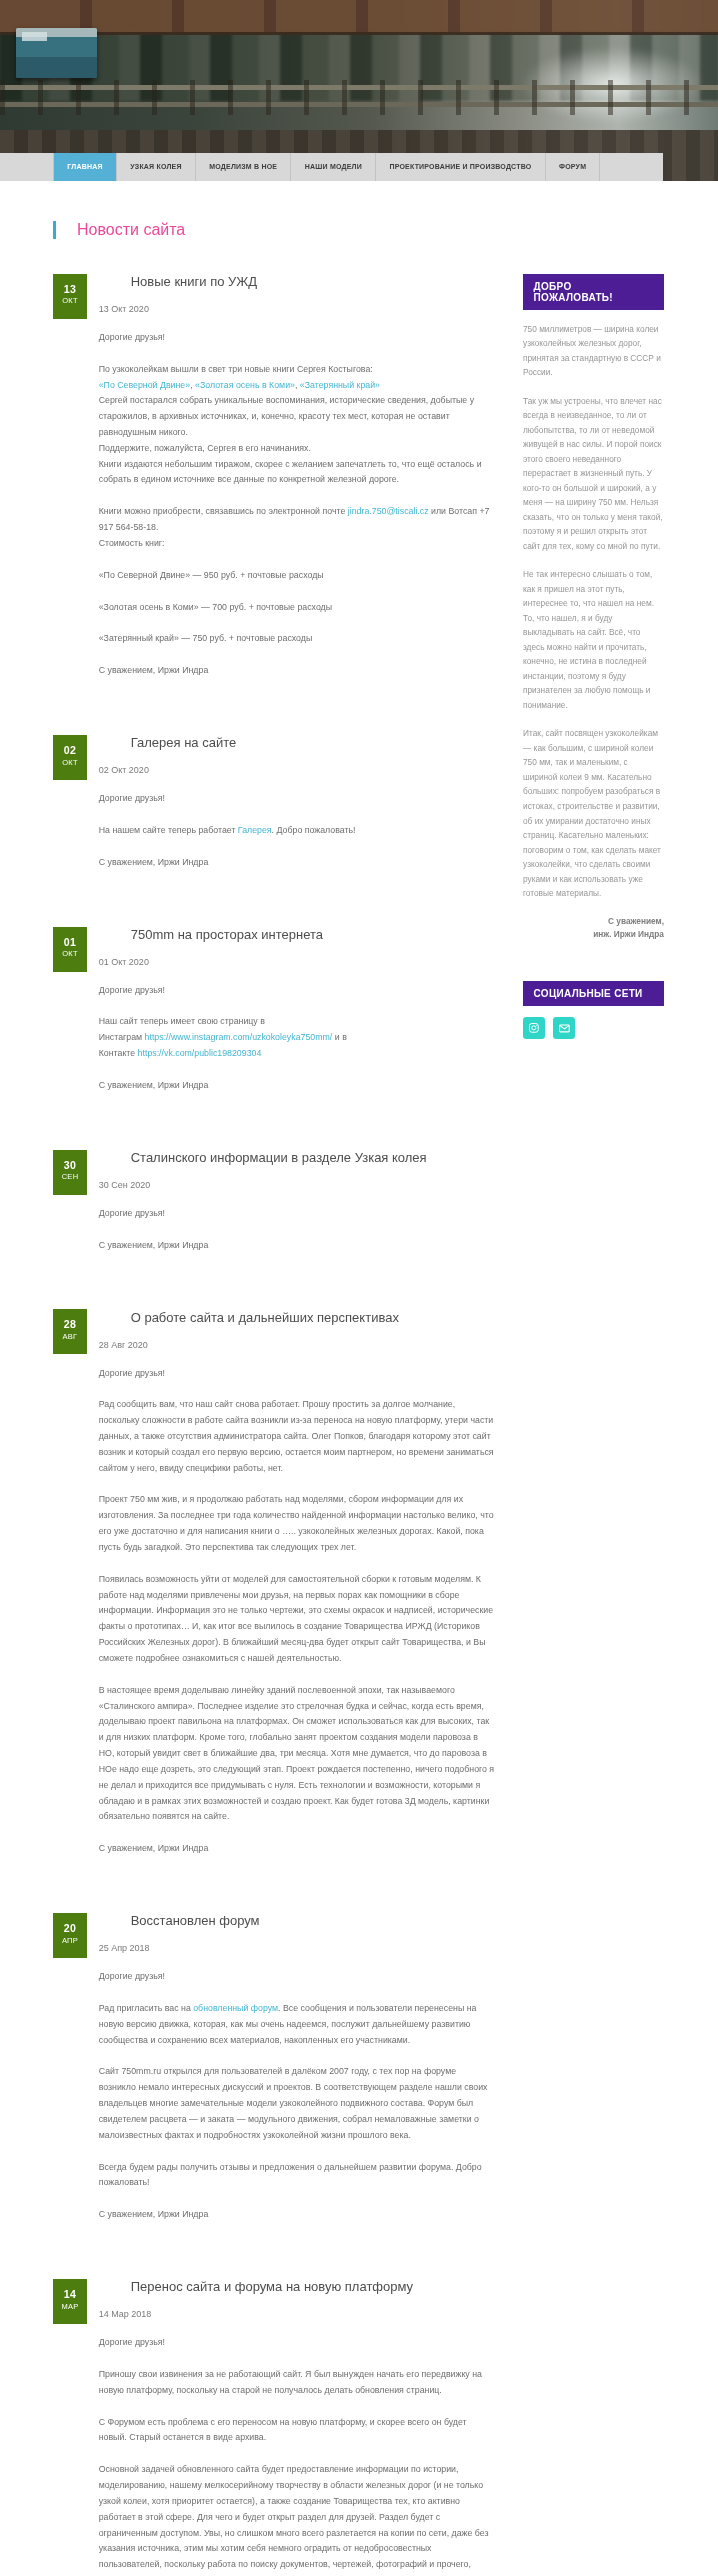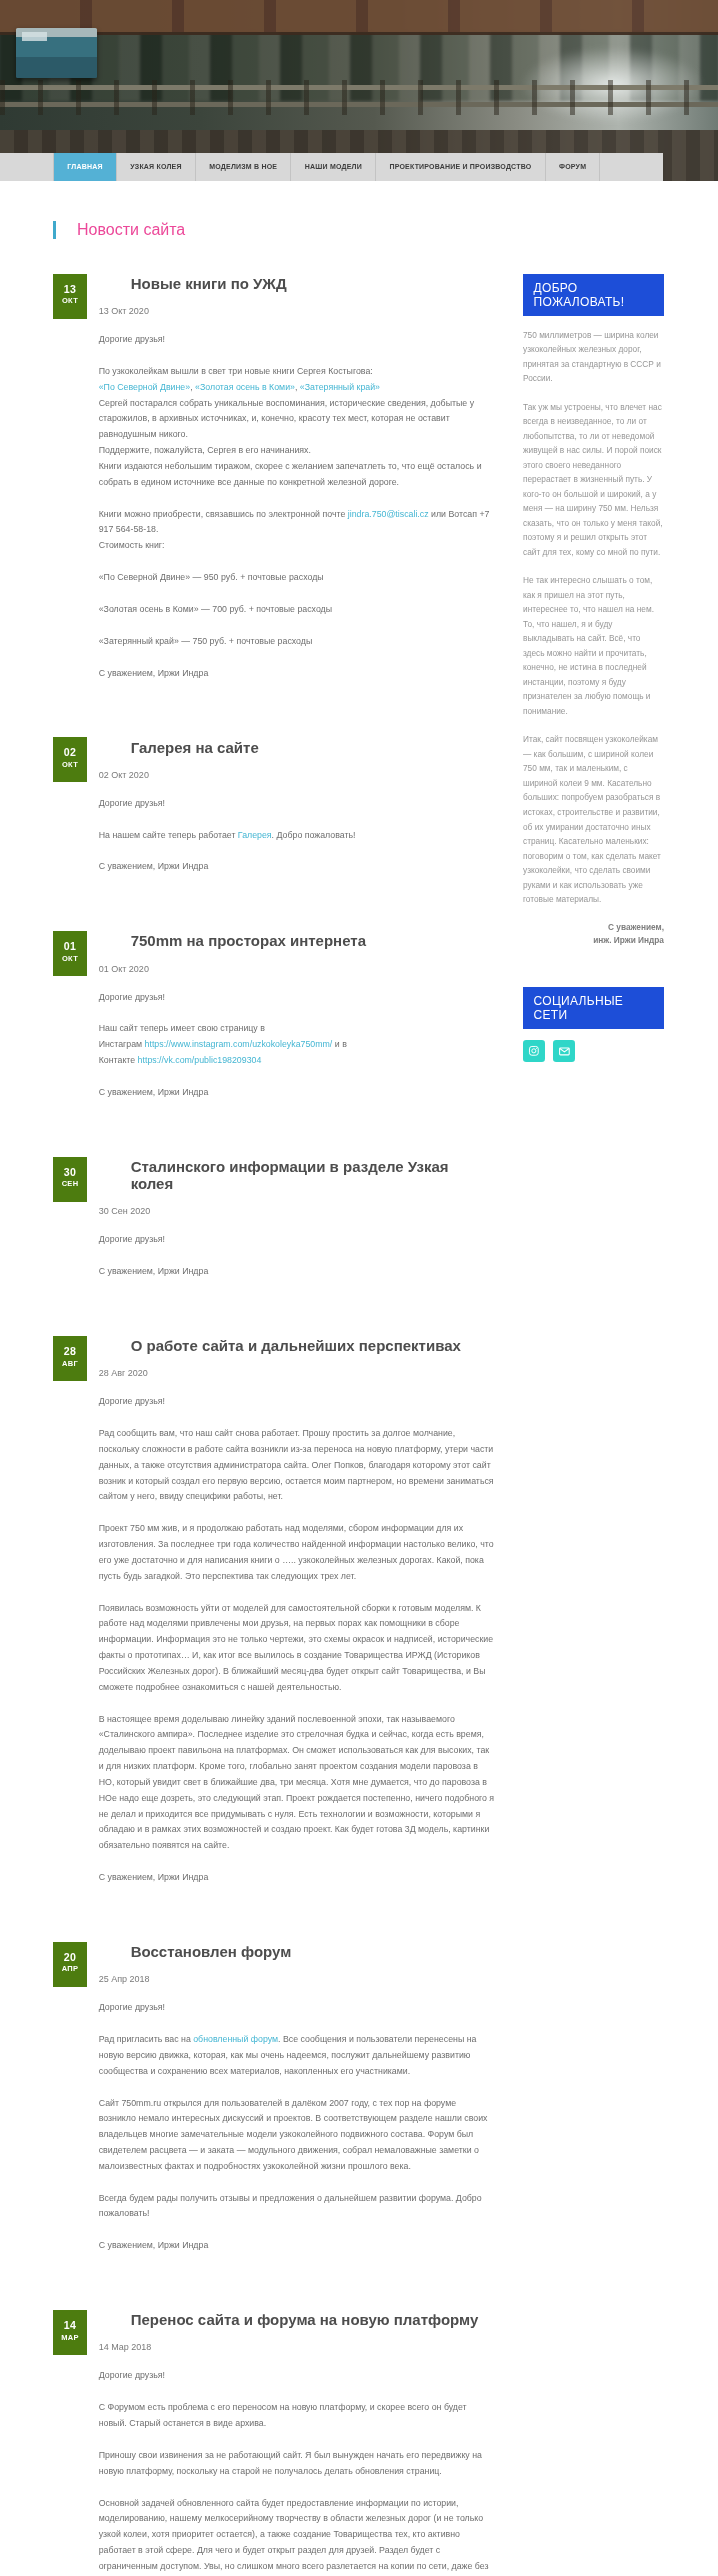--- a/index.html
+++ b/index.html
@@ -44,30 +44,30 @@
 
   
   .content{display:flex;align-items:flex-start;}
   .main-col{width:442px;margin-left:53px;flex-shrink:0;}
   .sidebar{width:141px;margin-left:28px;flex-shrink:0;}
 
   
   .article{display:flex;margin-bottom:56px;}
   .badge{width:34px;height:45px;background:#4d7c0f;color:#fff;text-align:center;flex-shrink:0;}
   .badge .day{font-size:10.6px;font-weight:bold;margin-top:9px;letter-spacing:0.3px;}
-  .badge .month{font-size:7.5px;font-weight:bold;margin-top:1.6px;letter-spacing:0.3px;}
+  .badge .month{font-size:7.5px;font-weight:normal;margin-top:1.6px;letter-spacing:0.3px;}
   .article-body{margin-left:11.7px;width:396px;padding-top:1.1px;}
-  .article-title{font-size:15px;font-weight:bold;color:#4d4d4d;margin:0 0 14px;line-height:1.15;padding-left:32px;}
+  .article-title{font-size:13px;font-weight:normal;color:#4d4d4d;margin:0 0 14px;line-height:1.15;padding-left:32px;}
   .article-date{font-size:9px;color:#7a7a7a;margin:0 0 16px;}
   .article p{font-size:8.8px;color:#6e6e6e;line-height:1.8;margin:0 0 16px;}
   .article p:last-child{margin-bottom:0;}
   .link{color:#45b6d3;cursor:pointer;}
 
   
-  .side-box-header{background:#1d4ed8;color:#fff;font-weight:normal;font-size:12px;
+  .side-box-header{background:#4c1d95;color:#fff;font-weight:bold;font-size:10px;
     padding:7px 10.6px;letter-spacing:0.3px;}
   .welcome-text{padding-top:11.7px;}
   .sidebar p{font-size:8.3px;color:#979797;line-height:1.75;margin:0 0 14px;}
   .signature{text-align:right;font-weight:bold;color:#7d7d7d;font-size:8.3px;line-height:1.6;margin-top:0;}
   .social-section{margin-top:40px;}
   .social-icons{display:flex;gap:7.5px;margin-top:10.6px;}
   .social-icon{width:22.4px;height:22.4px;background:#2fd6c8;border-radius:3.2px;display:flex;
     align-items:center;justify-content:center;cursor:pointer;}
 </style>
 </head>
@@ -191,22 +191,22 @@
           </section>
           <section class="article">
             <div class="badge">
               <div class="day">14</div>
               <div class="month">МАР</div>
             </div>
             <div class="article-body">
               <h2 class="article-title">Перенос сайта и форума на новую платформу</h2>
               <div class="article-date">14 Мар 2018</div>
               <p><span>Дорогие друзья!</span></p>
+              <p><span>Приношу свои извинения за не работающий сайт. Я был вынужден начать его передвижку на новую платформу, поскольку на старой не получалось делать обновления страниц.</span></p>
               <p><span>С Форумом есть проблема с его переносом на новую платформу, и скорее всего он будет новый. Старый останется в виде архива.</span></p>
-              <p><span>Приношу свои извинения за не работающий сайт. Я был вынужден начать его передвижку на новую платформу, поскольку на старой не получалось делать обновления страниц.</span></p>
               <p><span>Основной задачей обновленного сайта будет предоставление информации по истории, моделированию, нашему мелкосерийному творчеству в области железных дорог (и не только узкой колеи, хотя приоритет остается), а также создание Товарищества тех, кто активно работает в этой сфере. Для чего и будет открыт раздел для друзей. Раздел будет с ограниченным доступом. Увы, но слишком много всего разлетается на копии по сети, даже без указания источника, этим мы хотим себя немного оградить от недобросовестных пользователей, поскольку работа по поиску документов, чертежей, фотографий и прочего, помимо времени, требует и очень больших финансовых ресурсов. И поощрять чью то радость с того, что он нашел в сети информацию и выдал за свою работу мы не будем. Прошу это понять правильно. При этом мы не ограничиваем никак участие в программе — Для друзей. От Вас необходимо лишь активное участие.</span></p>
             </div>
           </section>
         </div>
     </main>
 
     <aside class="sidebar">
       <div class="side-box-header">ДОБРО ПОЖАЛОВАТЬ!</div>
       <div class="welcome-text">
           <p>750 миллиметров — ширина колеи узкоколейных железных дорог, принятая за стандартную в СССР и России.</p>

